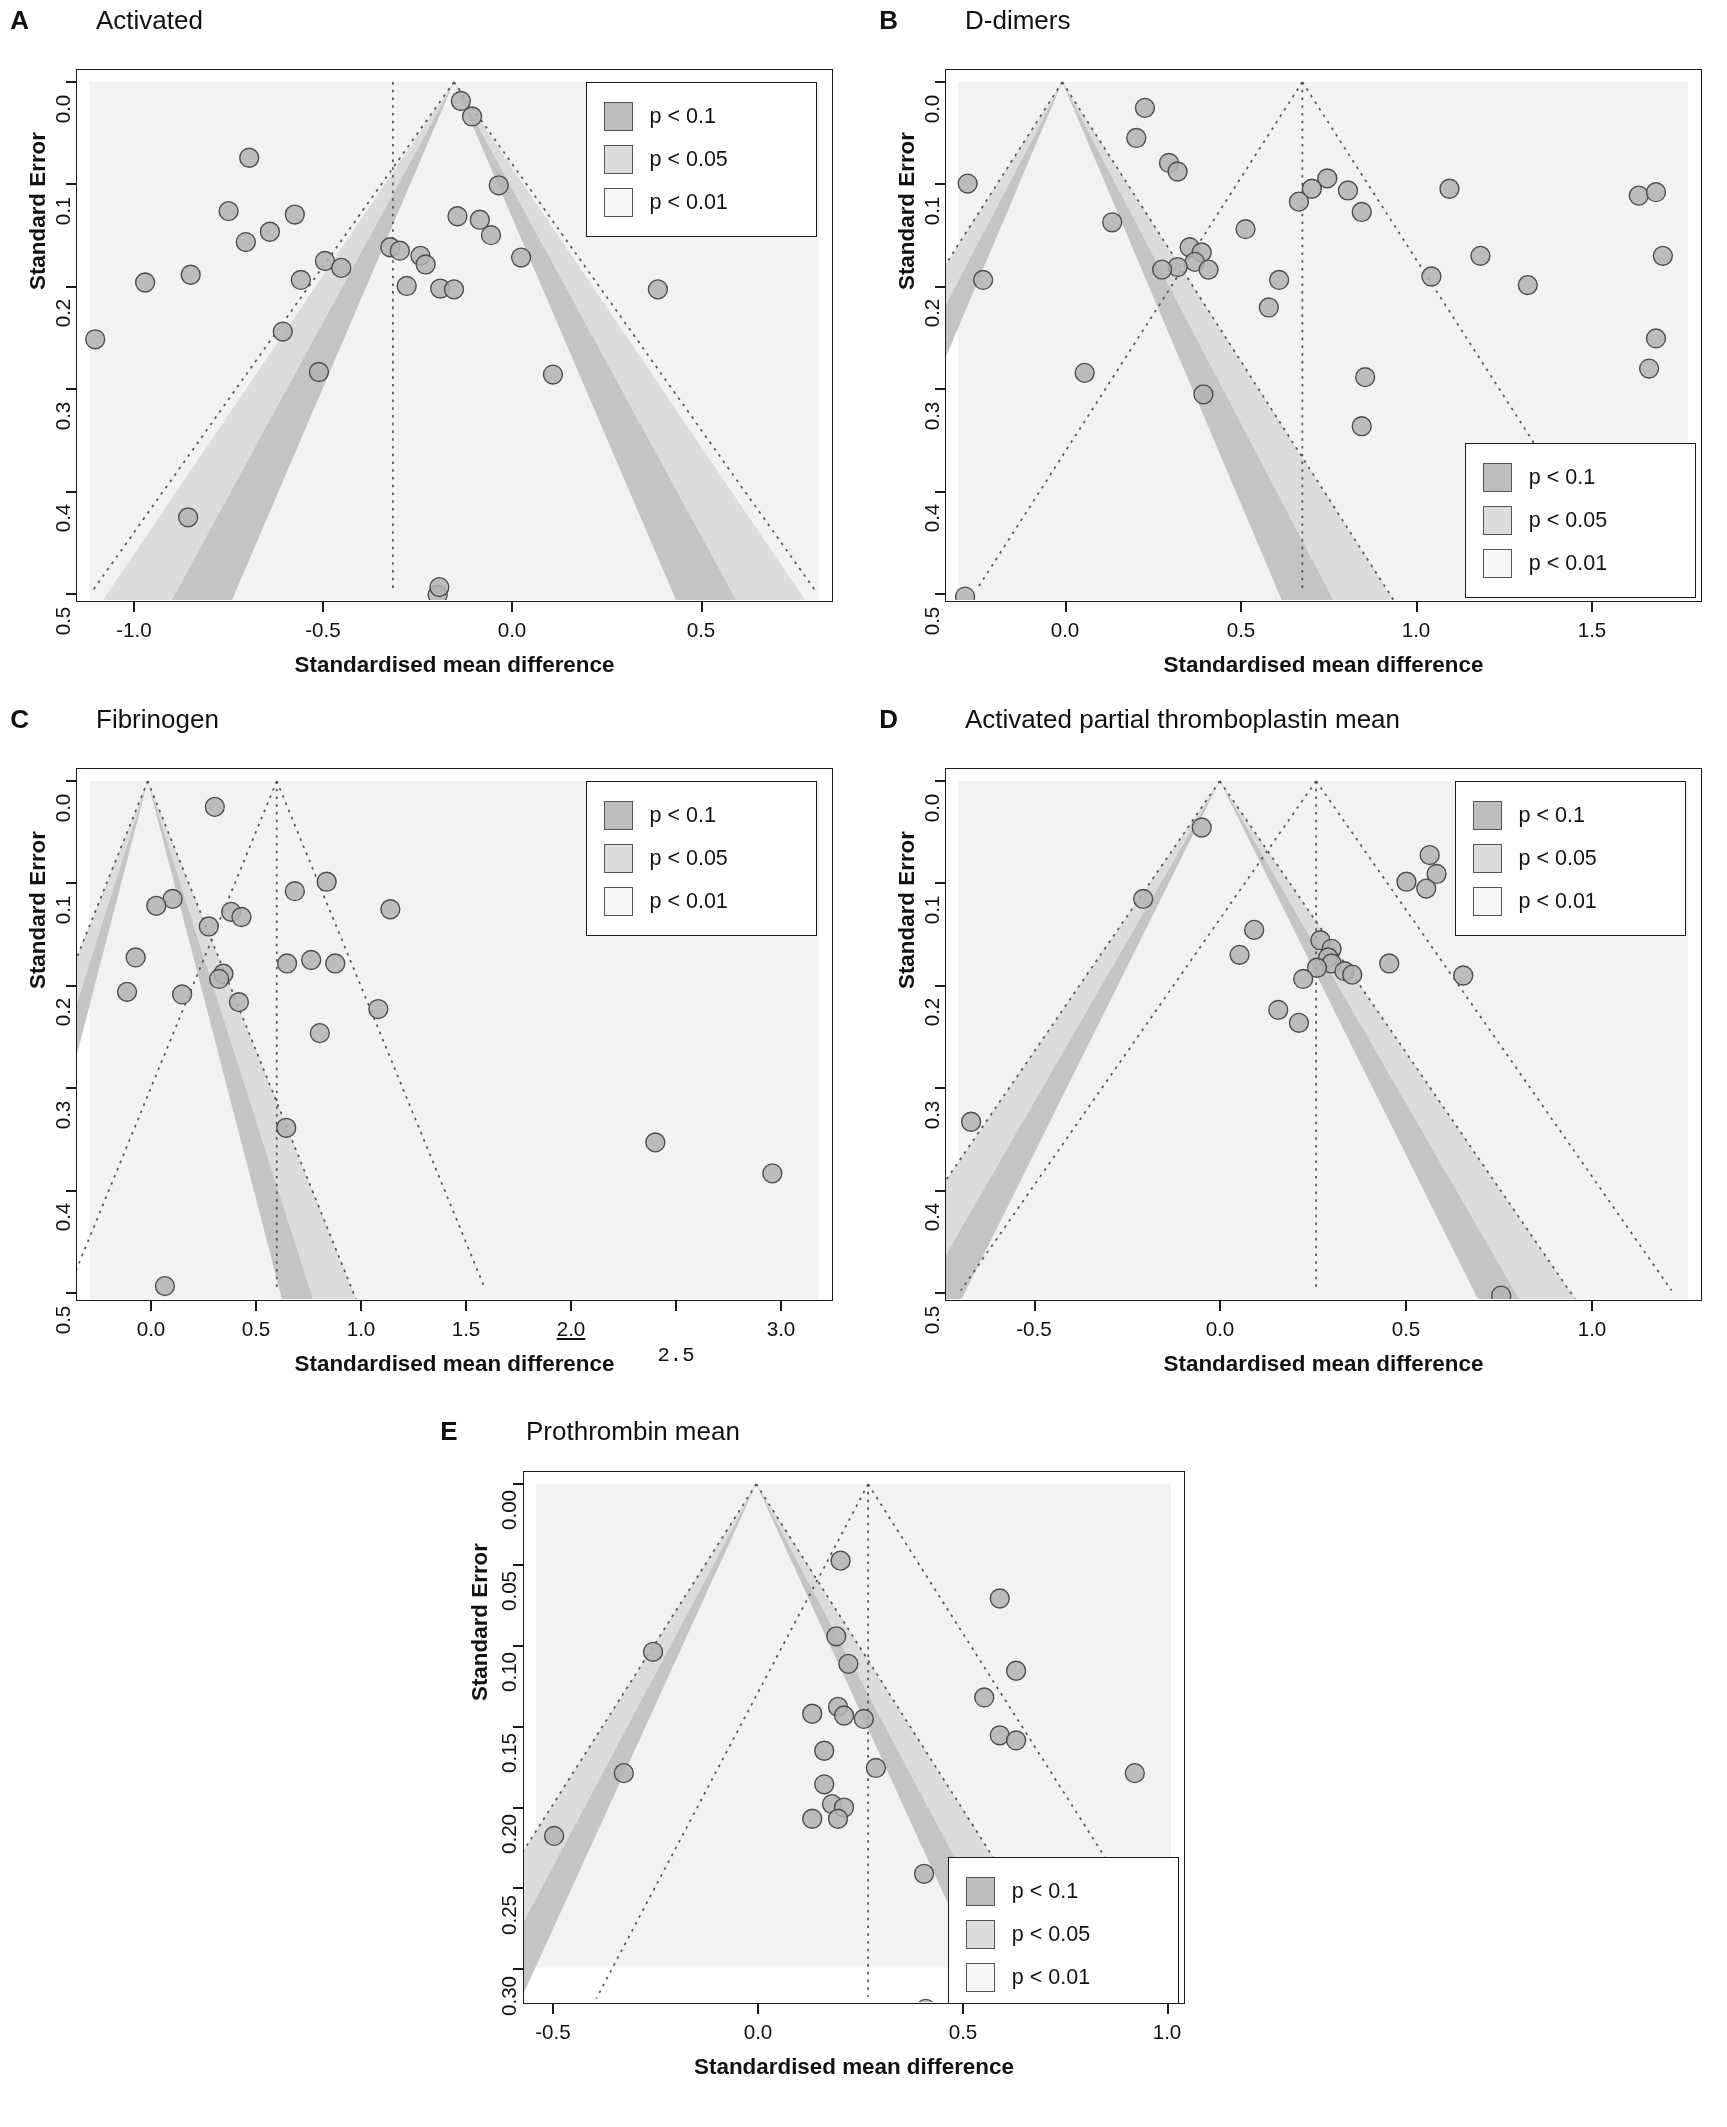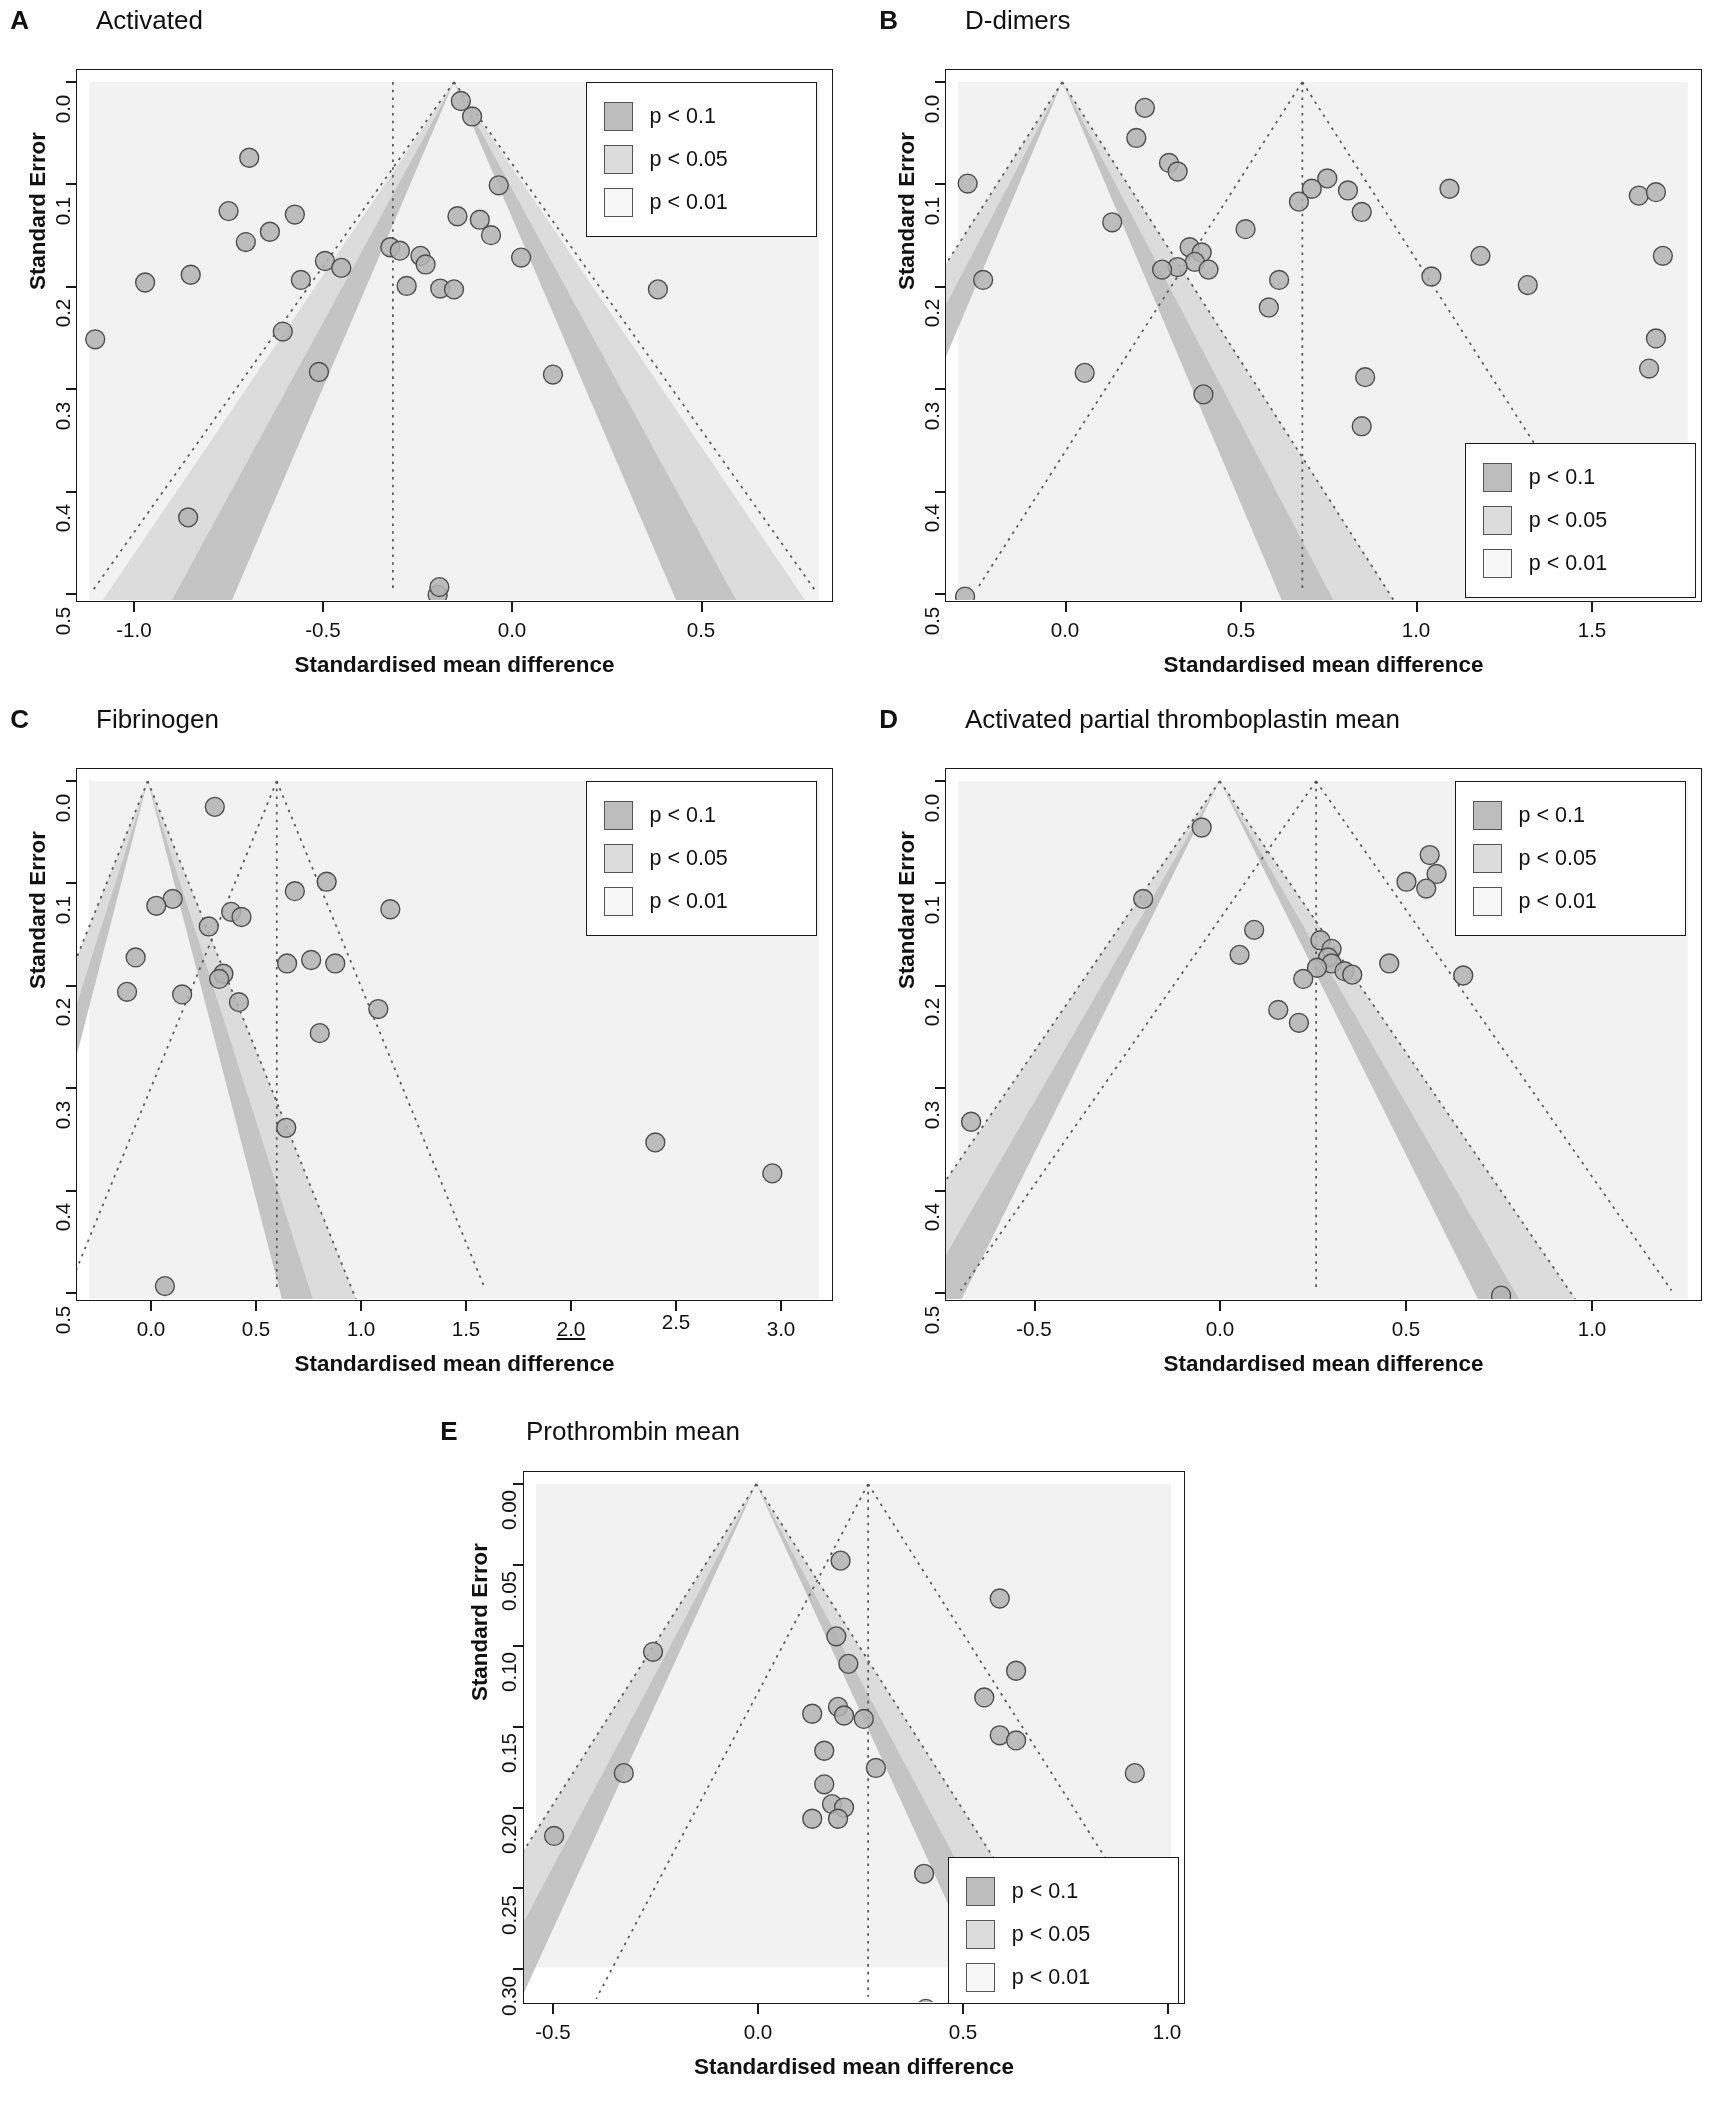--- a/index.html
+++ b/index.html
@@ -406,21 +406,21 @@
       <div class="tick-mark" style="left:284px;top:533px;width:1.7px;height:10.3px;"></div>
       <div class="tick-mark" style="left:389px;top:533px;width:1.7px;height:10.3px;"></div>
       <div class="tick-mark" style="left:494px;top:533px;width:1.7px;height:10.3px;"></div>
       <div class="tick-mark" style="left:599px;top:533px;width:1.7px;height:10.3px;"></div>
       <div class="tick-mark" style="left:704px;top:533px;width:1.7px;height:10.3px;"></div>
       <div class="tick-label-x" style="left:75px;top:549px;">0.0</div>
       <div class="tick-label-x" style="left:180px;top:549px;">0.5</div>
       <div class="tick-label-x" style="left:285px;top:549px;">1.0</div>
       <div class="tick-label-x" style="left:390px;top:549px;">1.5</div>
       <div class="tick-label-x" style="left:495px;top:549px;text-decoration:underline;">2.0</div>
-      <div class="tick-label-x" style="left:600px;top:542px;">2.5</div>
+      <div class="tick-label-x" style="left:600px;top:576px;font-family:Liberation Mono, monospace;">2.5</div>
       <div class="tick-label-x" style="left:705px;top:549px;">3.0</div>
 
       <div class="axis-label-x" style="left:0;top:583px;width:757px;">Standardised mean difference</div>
     </div>
   </div>
 
   <div class="panel" style="left:869px;top:699px;width:859px;height:680px;">
     <div class="panel-letter" style="left:10.3px;top:6.9px;">D</div>
     <div class="panel-title" style="left:96px;top:6.9px;">Activated partial thromboplastin mean</div>
 

